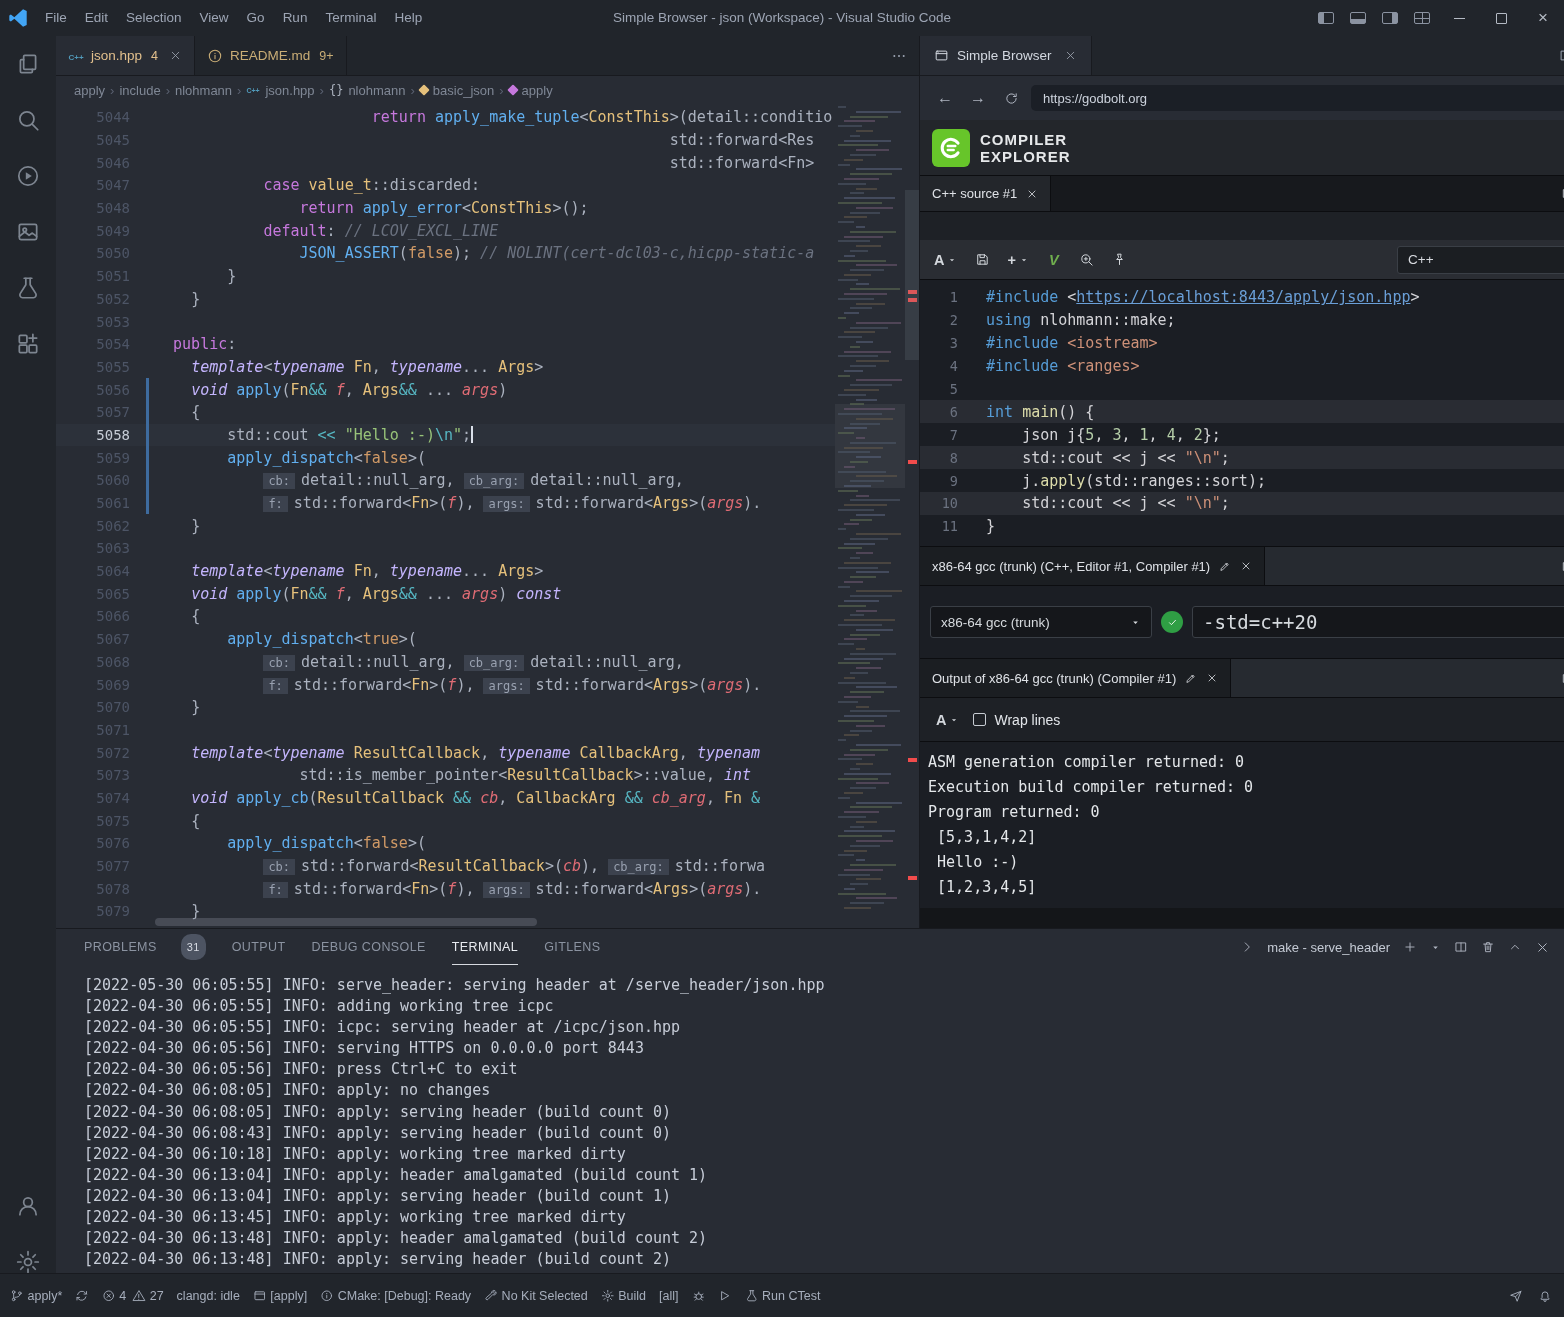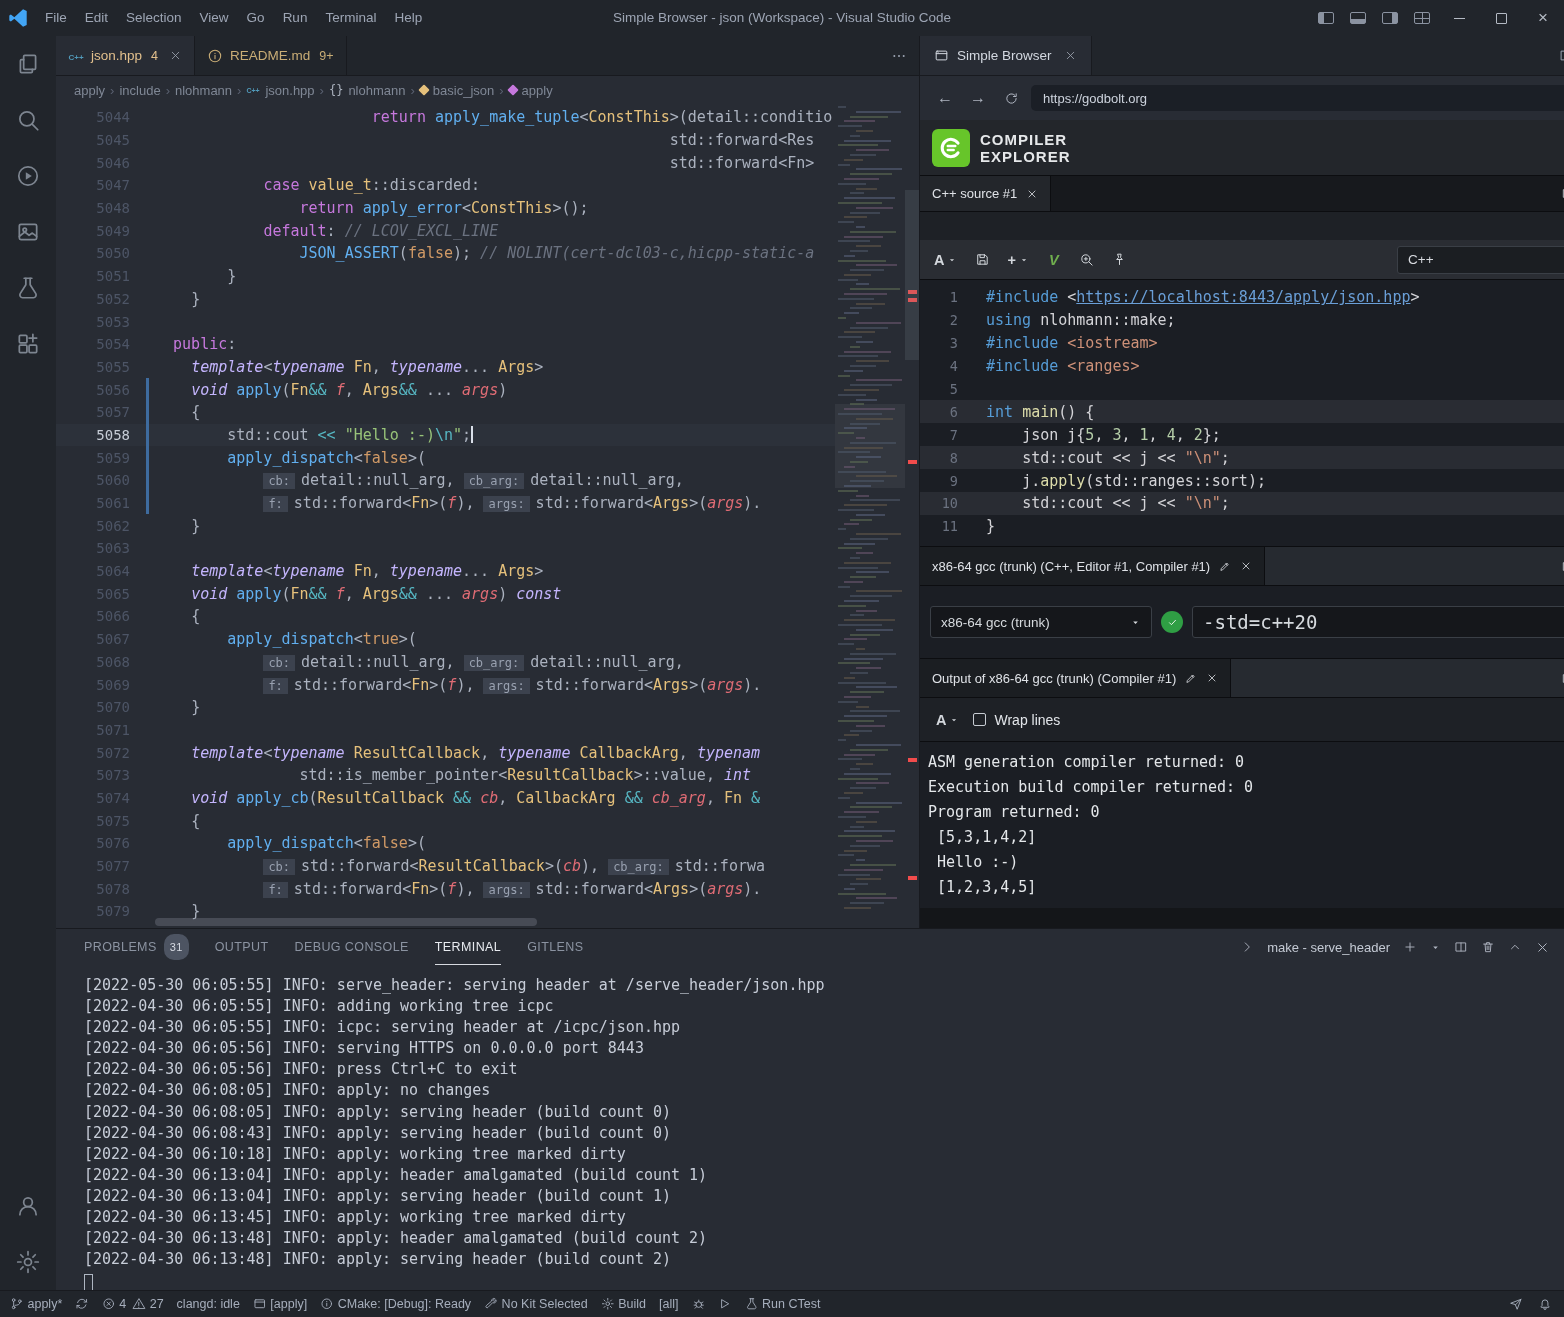--- a/index.html
+++ b/index.html
@@ -114,31 +114,31 @@
   #options-input{flex:1;height:32px;background:#15171b;border:1px solid #3a3f46;border-radius:3px;display:flex;align-items:center;padding:0 10px;color:#d6dade;font-size:19px;font-family:"DejaVu Sans Mono",monospace;}
   #out-toolbar{height:44px;background:#1e2126;display:flex;align-items:center;gap:8px;padding:0 10px;border-bottom:1px solid #0c0d10;}
   .checkbox{width:13px;height:13px;border:1.4px solid #c7ccd3;border-radius:2px;display:inline-block;}
   #wrap-label{font-size:14px;color:#e2e5e9;}
   #out-lines{background:#1b1e24;padding:8px 8px 0 8px;height:166px;}
   .out-line{font:15px "DejaVu Sans Mono",monospace;color:#e4e7ea;line-height:25px;white-space:pre;}
 
   
   #panel{position:absolute;left:56px;top:928px;width:1508px;height:362px;background:#282c34;border-top:1px solid #181a1f;}
   #panel-hdr{height:36px;display:flex;align-items:center;padding:0 14px 0 28px;}
-  .p-tab{font-size:12.5px;letter-spacing:0.4px;color:#8b93a1;margin-right:26px;height:36px;display:flex;align-items:center;gap:7px;border-bottom:1px solid transparent;}
+  .p-tab{font-size:12.5px;letter-spacing:0.4px;color:#8b93a1;margin-right:26px;height:36px;display:flex;align-items:center;gap:24px;border-bottom:1px solid transparent;}
   .p-tab.active{color:#e8ebf0;border-bottom-color:#d7dae0;}
   .p-badge{background:#4d5462;color:#d6dae2;font-size:11px;border-radius:10px;padding:7px 6px;}
   #panel-actions{margin-left:auto;display:flex;align-items:center;gap:13px;color:#aeb4c0;}
   #terminal-title{font-size:13px;color:#c4cad4;}
   #terminal{padding:10px 0 0 28px;}
   .t-line{font:15px "DejaVu Sans Mono",monospace;line-height:21.1px;color:#c7cdd8;white-space:pre;}
   .t-cursor{width:9px;height:17px;border:1px solid #aeb6c2;margin-top:4px;}
 
   
-  #statusbar{position:absolute;left:0;bottom:0;width:1564px;height:27px;background:#21252b;border-top:1px solid #181a1f;display:flex;align-items:center;padding:0 12px 0 10px;font-size:12.5px;color:#a6aebc;z-index:7;}
+  #statusbar{position:absolute;left:0;bottom:0;width:1564px;height:44px;background:#21252b;border-top:1px solid #181a1f;display:flex;align-items:center;padding:0 12px 0 10px;font-size:12.5px;color:#a6aebc;z-index:7;}
   .sb-item{display:flex;align-items:center;gap:4px;margin-right:13px;height:27px;white-space:nowrap;}
   .sb-item.tight{margin-right:6px;}
   #sb-right{margin-left:auto;display:flex;align-items:center;gap:15px;}
 </style>
 </head>
 <body>
 
 <div id="titlebar">
   <span class="vslogo icn">
     <svg width="22" height="22" viewBox="0 0 24 24">

